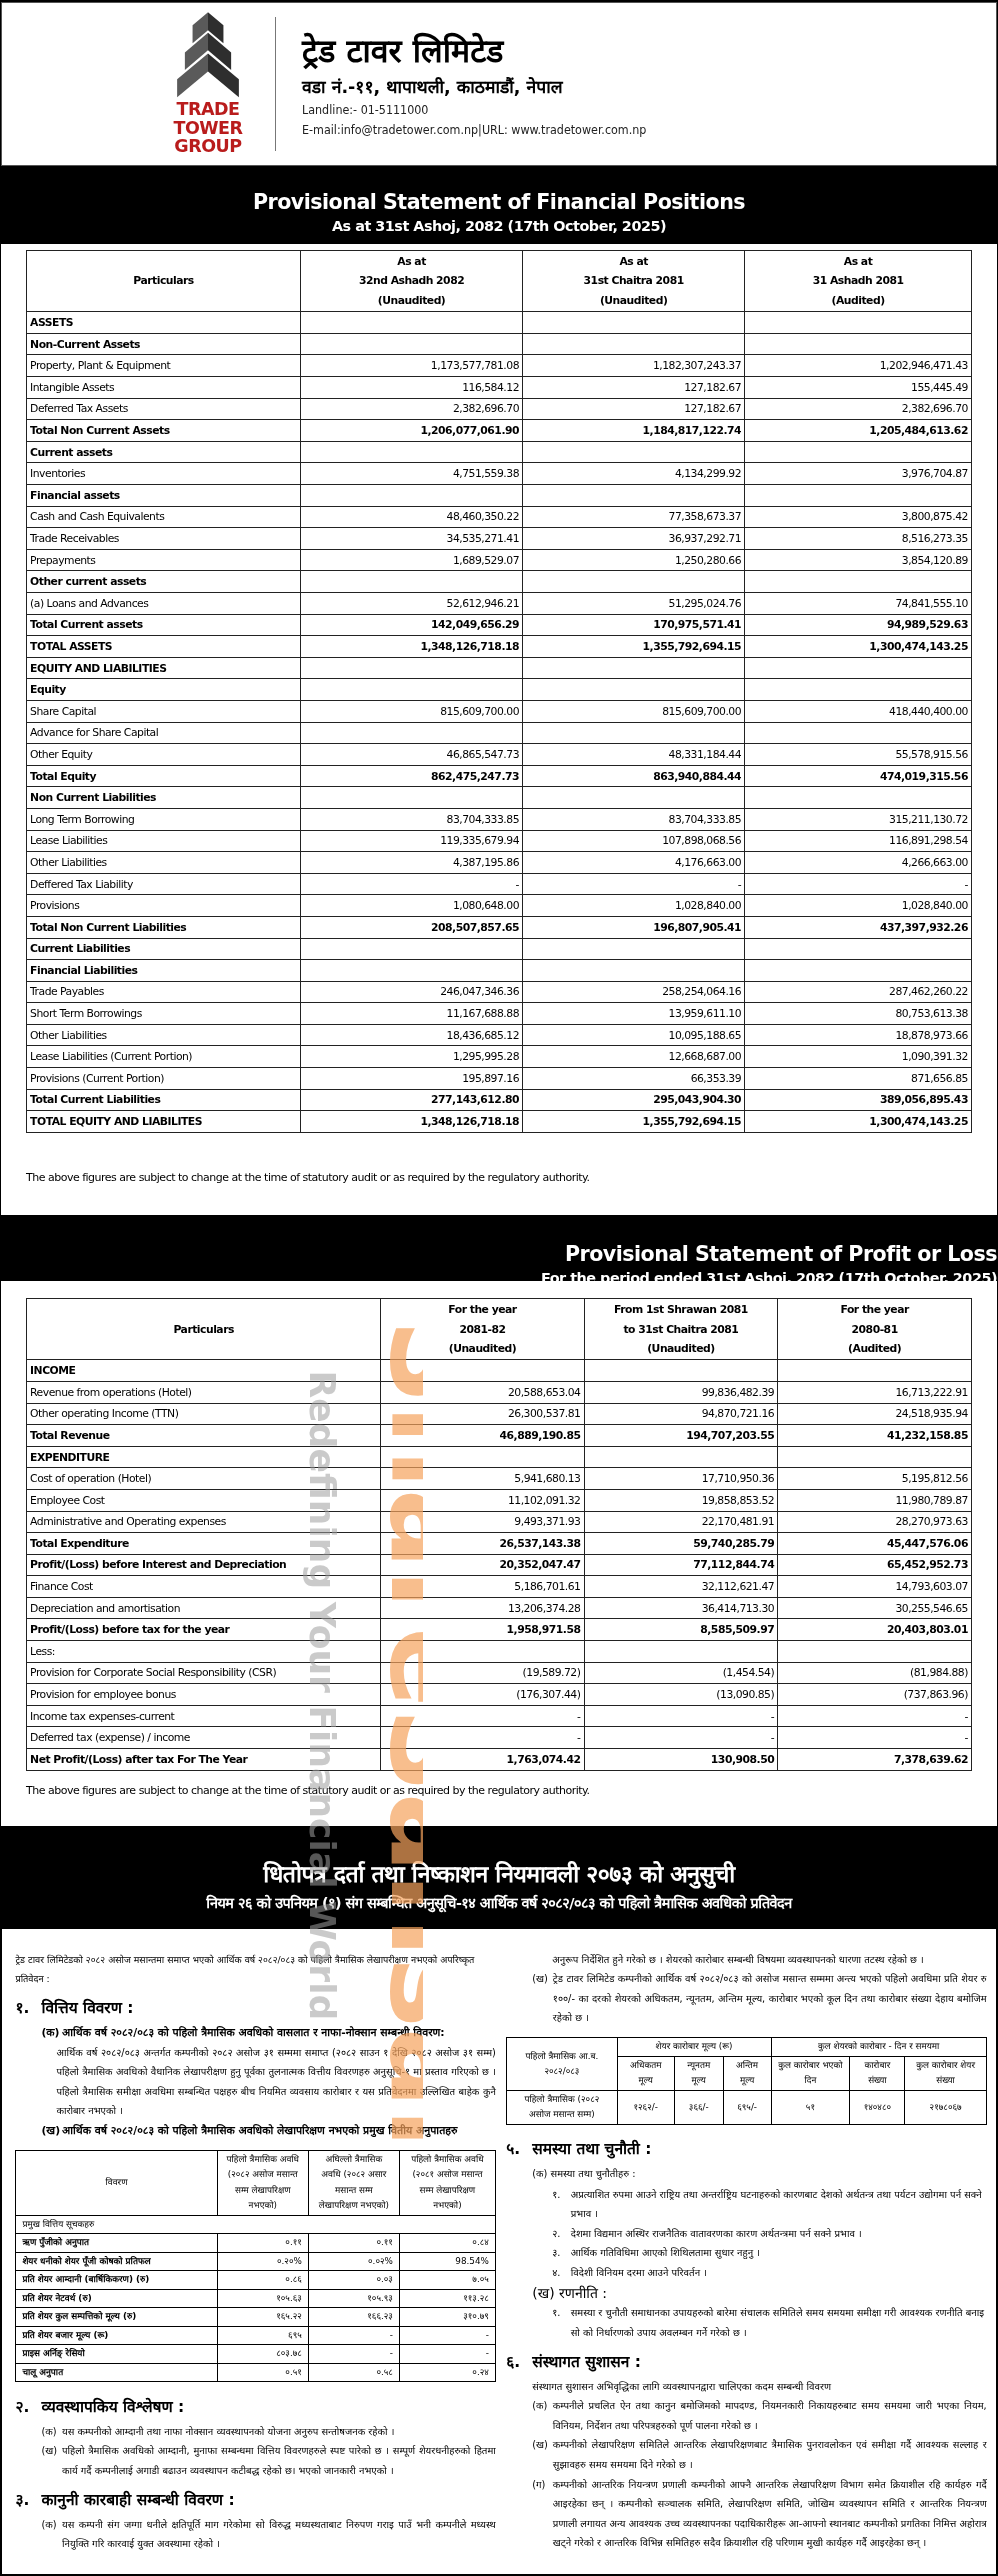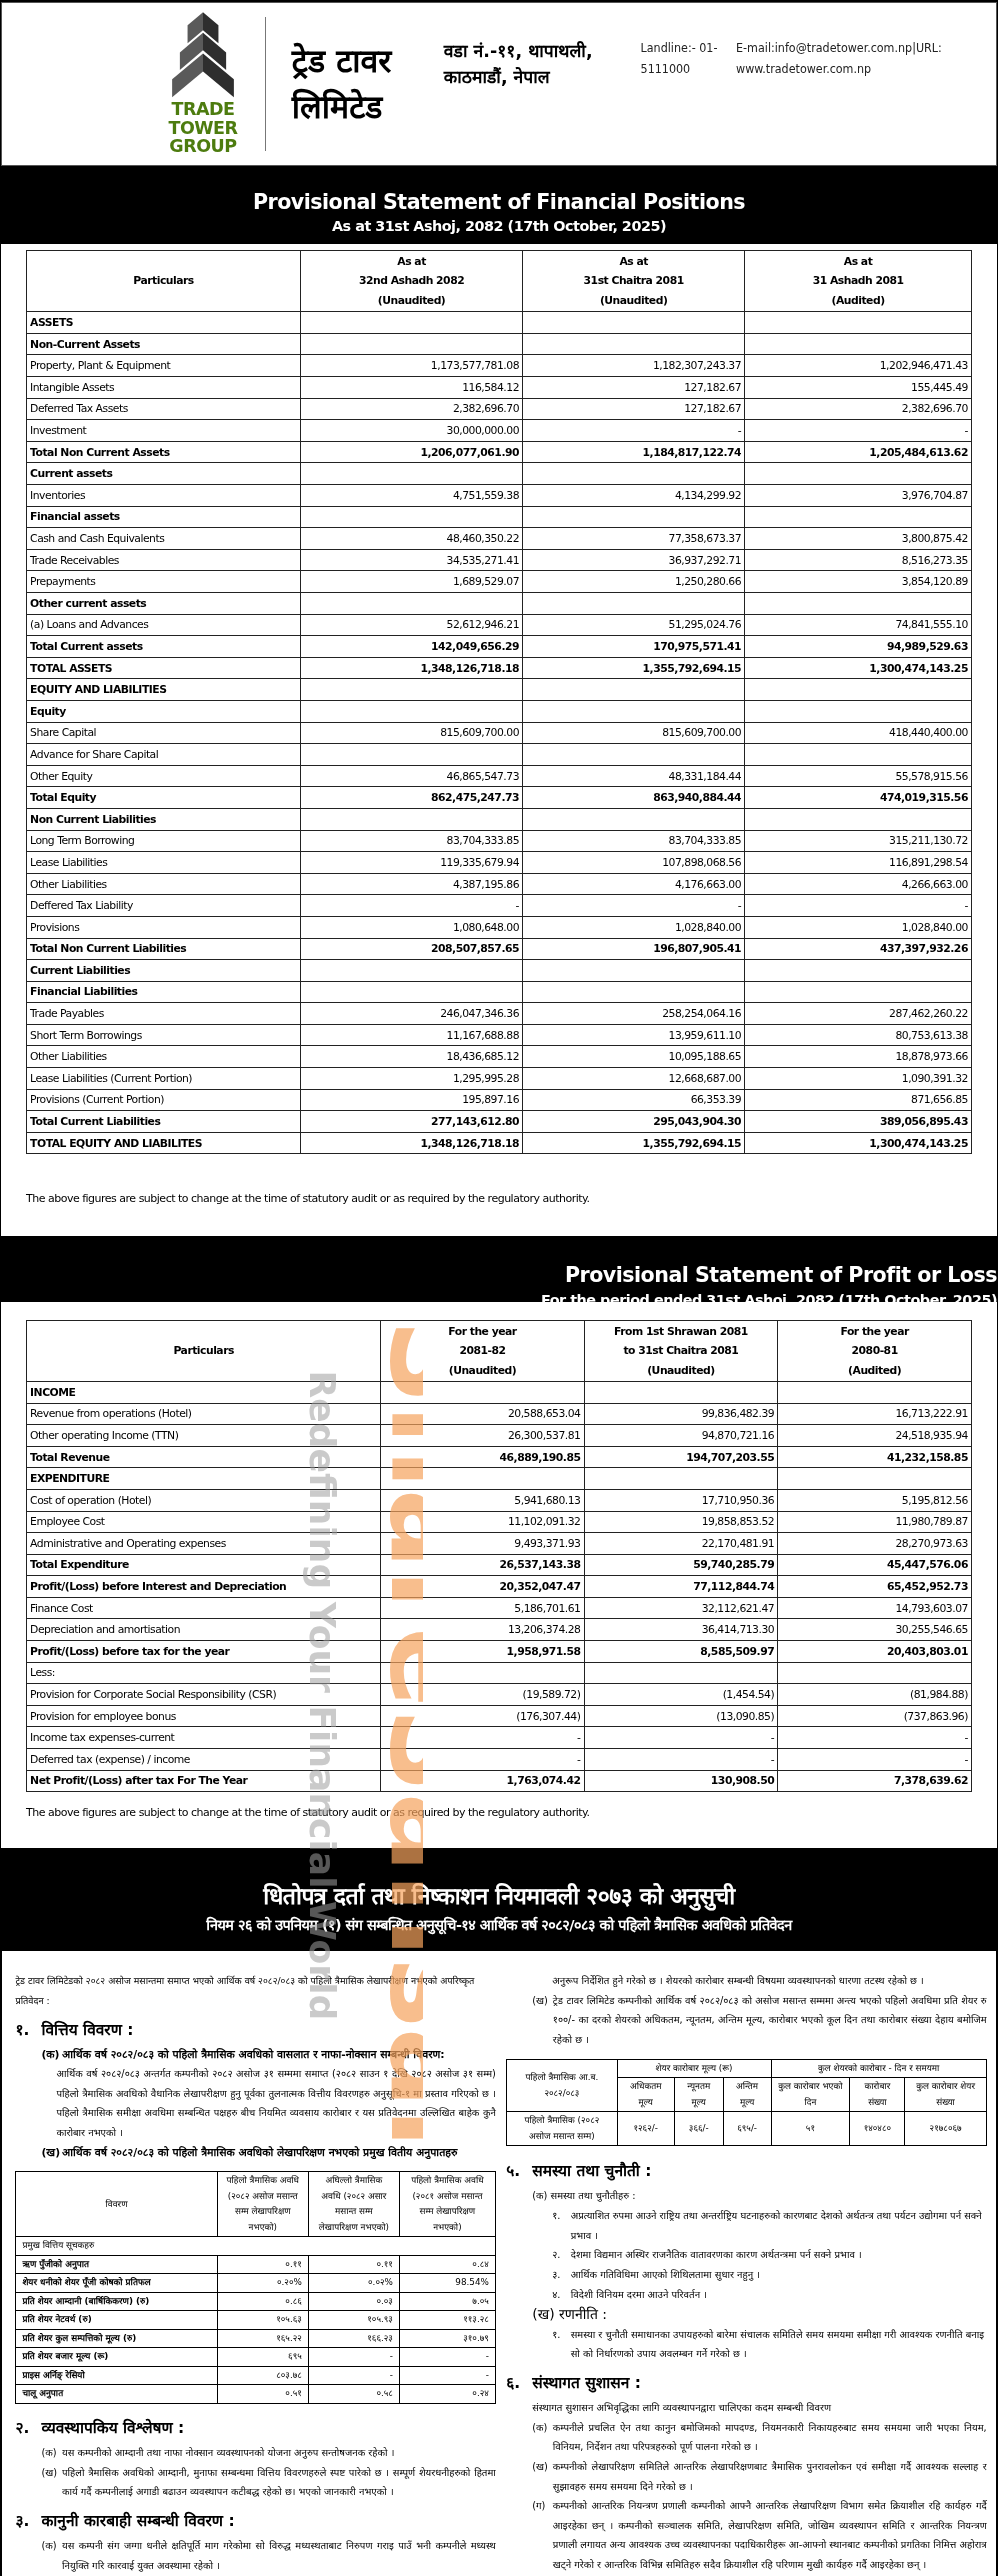--- a/index.html
+++ b/index.html
@@ -4,23 +4,23 @@
 <style>
   * { box-sizing: border-box; margin: 0; padding: 0; }
   body { width: 998px; background: #000; font-family: "Liberation Sans", sans-serif; color: #000; }
   .page { width: 998px; background: #000; padding: 2.1px 1px 0 1px; }
   .white { background: #fff; }
 
   
   .header { height: 164px; display: flex; align-items: center; padding-left: 165px; border: 1px solid #555; }
   .logo { width: 82px; display: flex; flex-direction: column; align-items: center; }
   .logo svg { width: 72px; height: 88px; }
-  .logo-text { font-family: "DejaVu Sans", sans-serif; font-weight: bold; font-size: 17.5px; line-height: 18.5px; color: #4d7c0f; text-align: center; letter-spacing: -0.5px; }
+  .logo-text { font-family: "DejaVu Sans", sans-serif; font-weight: bold; font-size: 17.5px; line-height: 18.5px; color: #b91c1c; text-align: center; letter-spacing: -0.5px; }
   .vdiv { width: 1px; height: 134px; background: #777; margin: 0 26px 0 26px; }
-  .company { display: flex; flex-direction: row; }
+  .company { display: flex; flex-direction: column; }
   .company-name { font-family: "DejaVu Sans", sans-serif; font-weight: bold; font-size: 32px; line-height: 46px; }
   .company-addr { font-family: "DejaVu Sans", sans-serif; font-weight: bold; font-size: 17.5px; line-height: 26px; }
   .company-line { font-family: "DejaVu Sans Condensed", "DejaVu Sans", sans-serif; font-size: 12.4px; line-height: 20.6px; color: #222; }
 
   
   .banner { background: #000; color: #fff; text-align: center; }
   .banner .t1 { font-family: "DejaVu Sans", sans-serif; font-weight: bold; font-size: 20.6px; letter-spacing: -0.5px; }
   .banner .t2 { font-family: "DejaVu Sans", sans-serif; font-weight: bold; font-size: 14.4px; letter-spacing: -0.5px; margin-top: 4.1px; }
 
   
@@ -141,26 +141,20 @@
             <td class="num">116,584.12</td>
             <td class="num">127,182.67</td>
             <td class="num">155,445.49</td>
           </tr>
           <tr>
             <td>Deferred Tax Assets</td>
             <td class="num">2,382,696.70</td>
             <td class="num">127,182.67</td>
             <td class="num">2,382,696.70</td>
           </tr>
-          <tr>
-            <td>Investment</td>
-            <td class="num">30,000,000.00</td>
-            <td class="num">-</td>
-            <td class="num">-</td>
-          </tr>
           <tr class="bold">
             <td>Total Non Current Assets</td>
             <td class="num">1,206,077,061.90</td>
             <td class="num">1,184,817,122.74</td>
             <td class="num">1,205,484,613.62</td>
           </tr>
           <tr class="bold">
             <td>Current assets</td>
             <td class="num"></td>
             <td class="num"></td>

